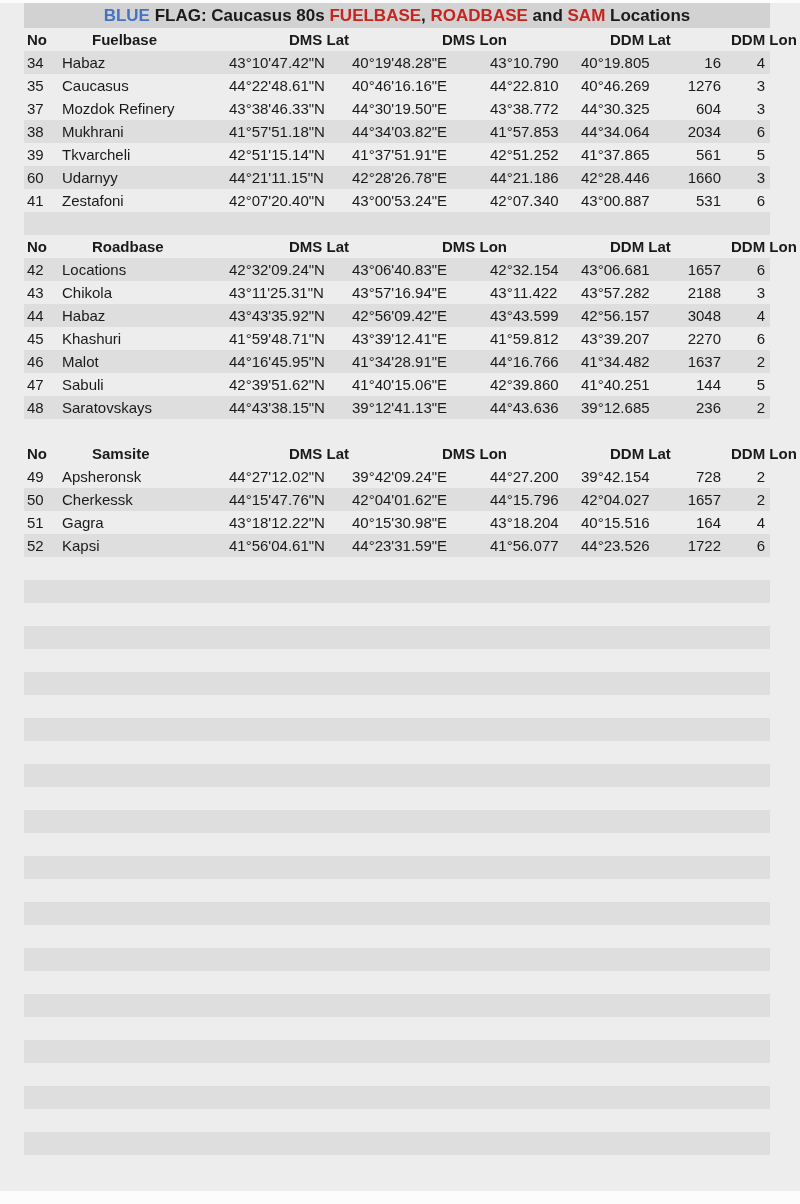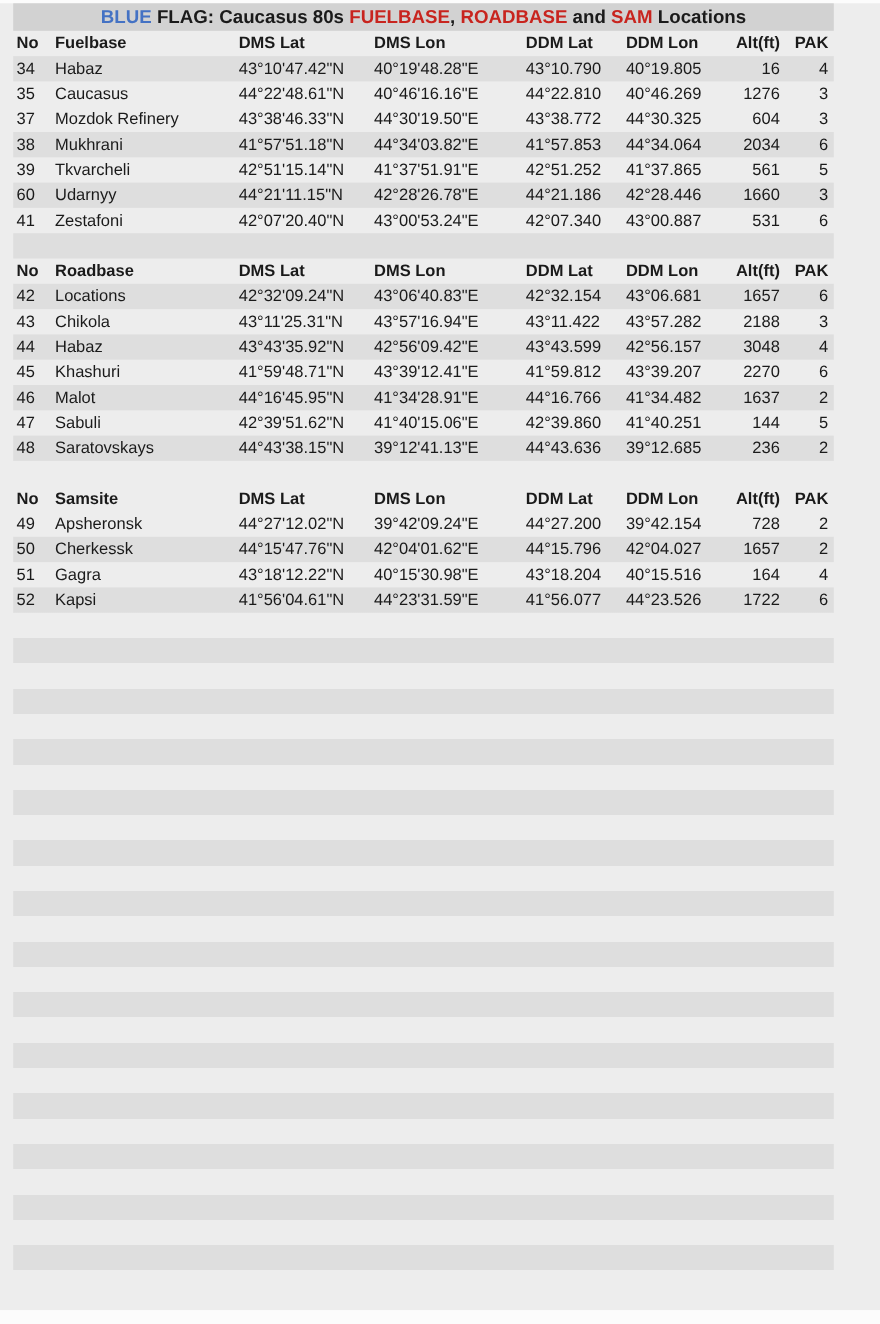--- a/index.html
+++ b/index.html
@@ -6,33 +6,33 @@
   body { background:#ededed; }
   .sheet {
     position:relative; width:800px; height:1204px;
     background:var(--band-light,#ededed);
     font-family:"Liberation Sans", sans-serif;
     color:#1a1a1a; overflow:hidden;
   }
   .strip { position:absolute; left:0; width:800px; background:#fcfcfc; }
   .strip.top { top:0; height:3px; }
   .strip.bottom { bottom:0; height:13px; }
-  .content { position:absolute; left:12px; top:3px; width:746px; }
+  .content { position:absolute; left:24px; top:3px; width:746px; }
   .titlebar {
     height:25px; line-height:25px; background:var(--title-bar,#d2d2d2);
     text-align:center; font-weight:bold; font-size:17px; white-space:pre;
   }
   .t-blue { color:var(--accent-blue,#4472c4); }
   .t-red  { color:var(--accent-red,#c8241e); }
   .row {
     display:grid;
     grid-template-columns:36px 167px 123px 138px 91px 81px 66px 44px;
     height:23px; line-height:23px; font-size:15px;
   }
-  .row.head { font-weight:bold; }
+  .row.head { font-weight:bold;gap:30px; }
   .row.dark { background:var(--band-dark,#dedede); }
   .cell { overflow:hidden; white-space:nowrap; padding:0 2px; box-sizing:border-box; }
   .c0 { padding-left:3px; }
   .c6, .c7 { text-align:right; padding-right:5px; }
   .gap { height:23px; }
   .gap.dark { background:var(--band-dark,#dedede); }
   .empty-stripes {
     height:610px;
     background:repeating-linear-gradient(
       to bottom,

